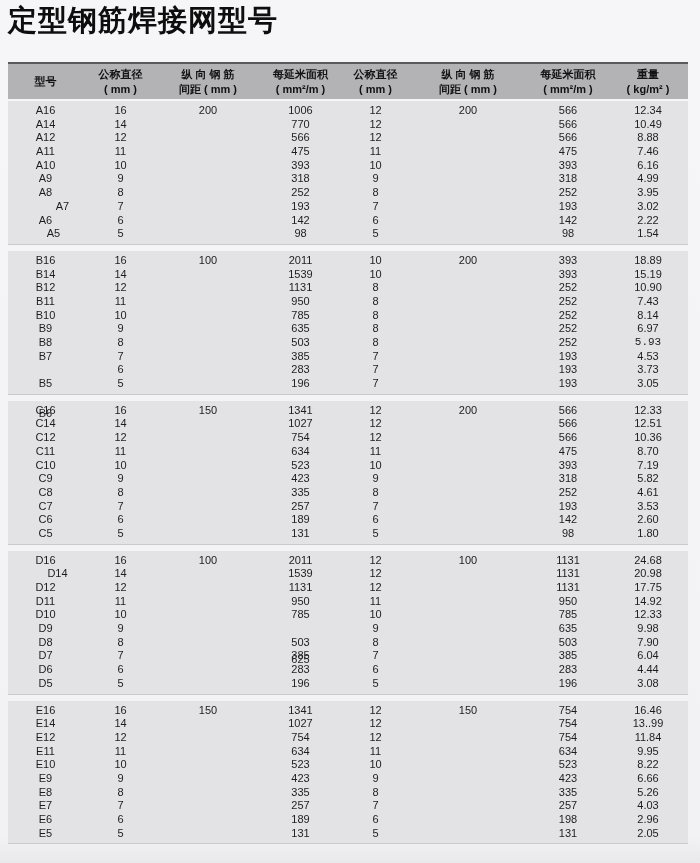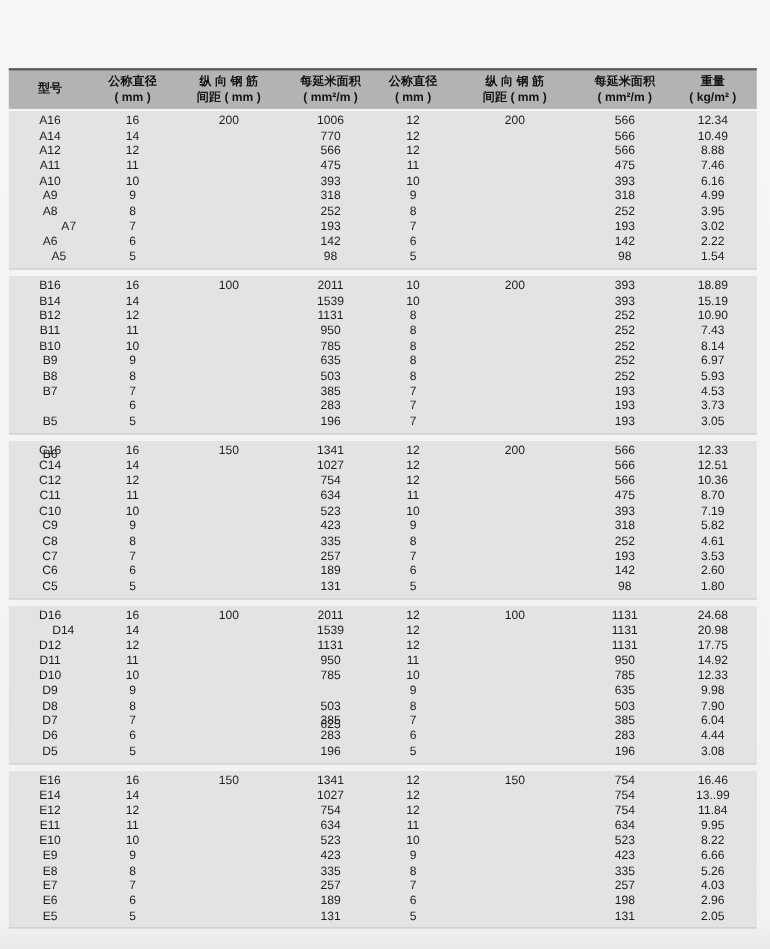--- a/index.html
+++ b/index.html
@@ -54,20 +54,21 @@
     white-space:nowrap;
   }
   .merged {
     display:flex; align-items:center; justify-content:center;
   }
 </style>
 </head>
 <body>
 
 <div class="page">
+  <div class="title">定型钢筋焊接网型号</div>
   <div class="table">
     <div class="header-row">
         <div class="hcell">
           <div>型号</div>
         </div>
         <div class="hcell">
           <div>公称直径</div>
           <div>( mm )</div>
         </div>
         <div class="hcell">
@@ -195,21 +196,21 @@
           <div class="cell" style="grid-area: 6 / 2;">9</div>
           <div class="cell" style="grid-area: 6 / 4;">635</div>
           <div class="cell" style="grid-area: 6 / 5;">8</div>
           <div class="cell" style="grid-area: 6 / 7;">252</div>
           <div class="cell" style="grid-area: 6 / 8;">6.97</div>
           <div class="cell" style="grid-area: 7 / 1;">B8</div>
           <div class="cell" style="grid-area: 7 / 2;">8</div>
           <div class="cell" style="grid-area: 7 / 4;">503</div>
           <div class="cell" style="grid-area: 7 / 5;">8</div>
           <div class="cell" style="grid-area: 7 / 7;">252</div>
-          <div class="cell" style="grid-area: 7 / 8;">5.93</div>
+          <div class="cell" style="grid-area: 7 / 8; font-family: Liberation Mono, monospace;">5.93</div>
           <div class="cell" style="grid-area: 8 / 1;">B7</div>
           <div class="cell" style="grid-area: 8 / 2;">7</div>
           <div class="cell" style="grid-area: 8 / 4;">385</div>
           <div class="cell" style="grid-area: 8 / 5;">7</div>
           <div class="cell" style="grid-area: 8 / 7;">193</div>
           <div class="cell" style="grid-area: 8 / 8;">4.53</div>
           <div class="cell" style="grid-area: 9 / 1; margin-top: 44px;">B6</div>
           <div class="cell" style="grid-area: 9 / 2;">6</div>
           <div class="cell" style="grid-area: 9 / 4;">283</div>
           <div class="cell" style="grid-area: 9 / 5;">7</div>

